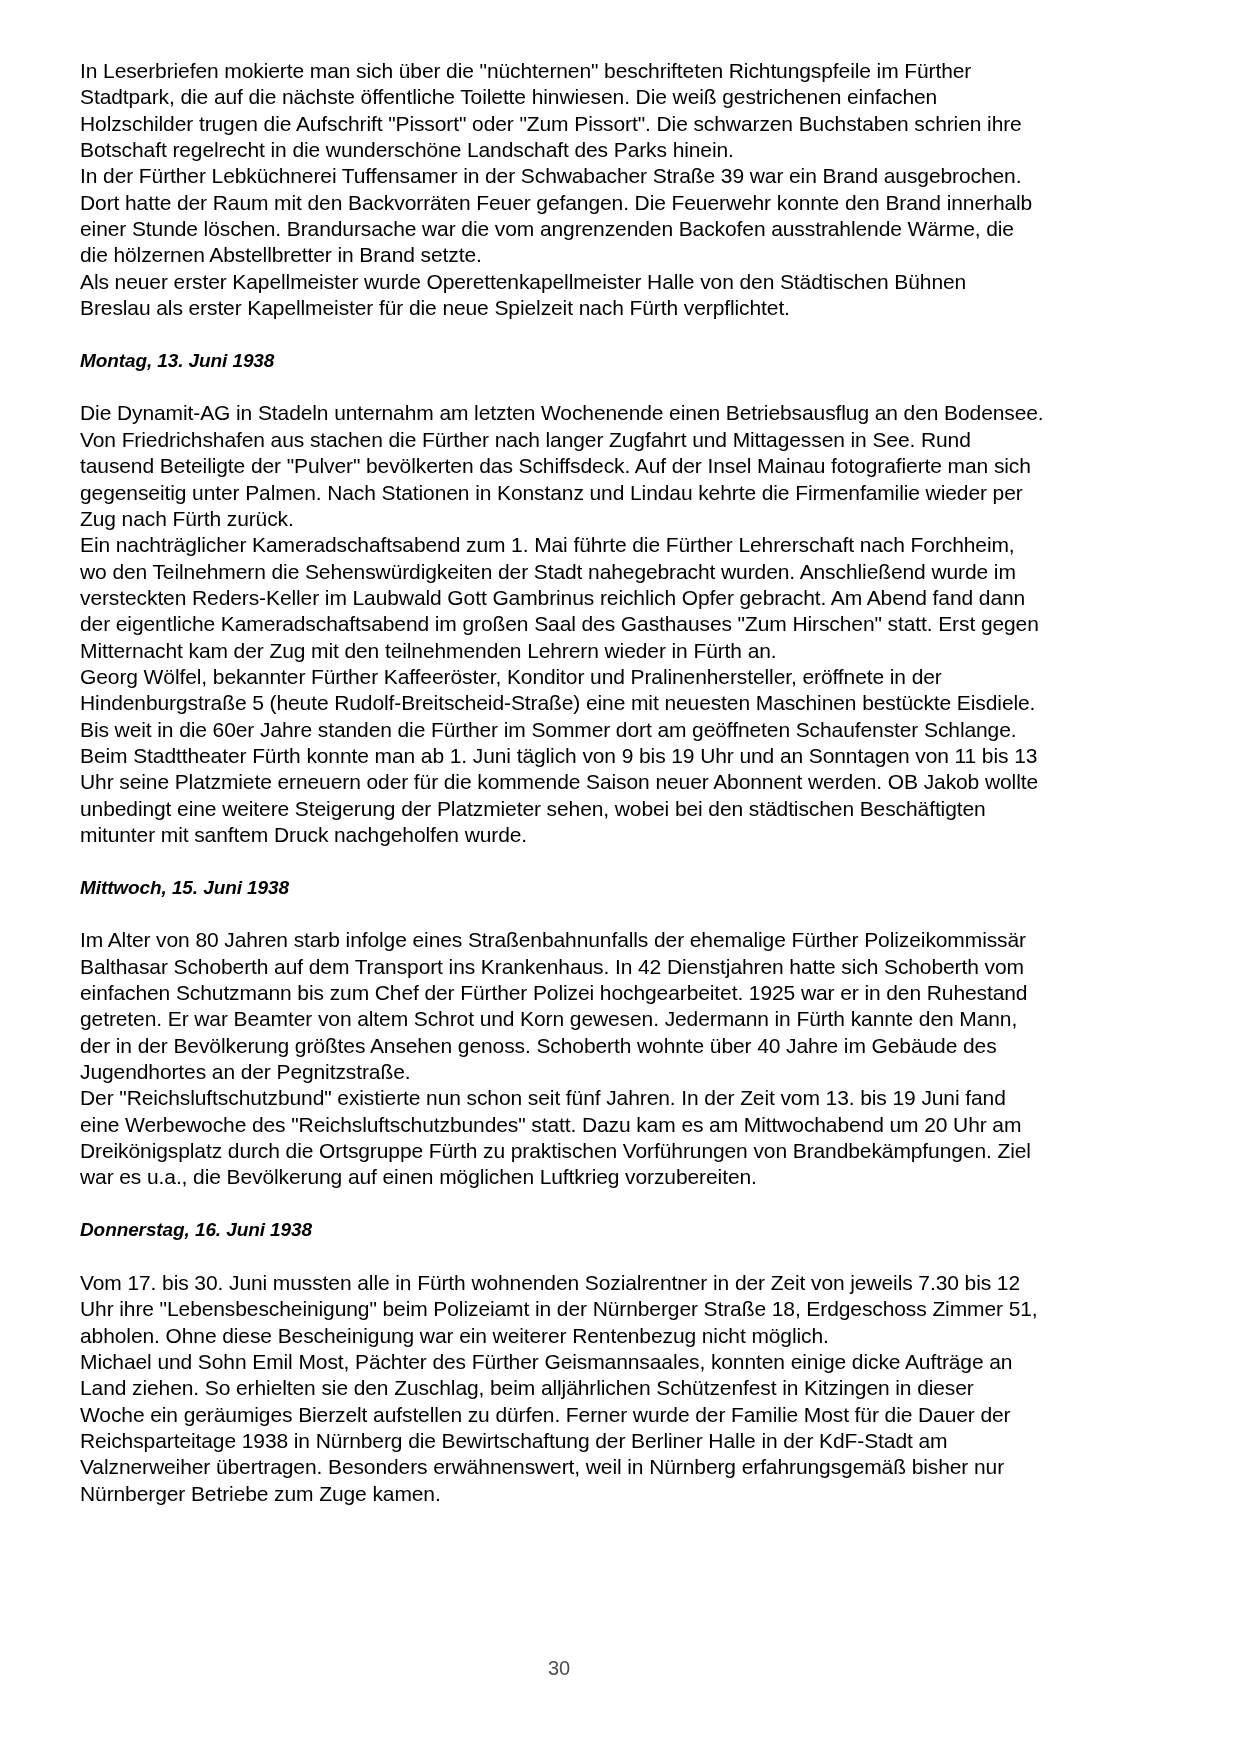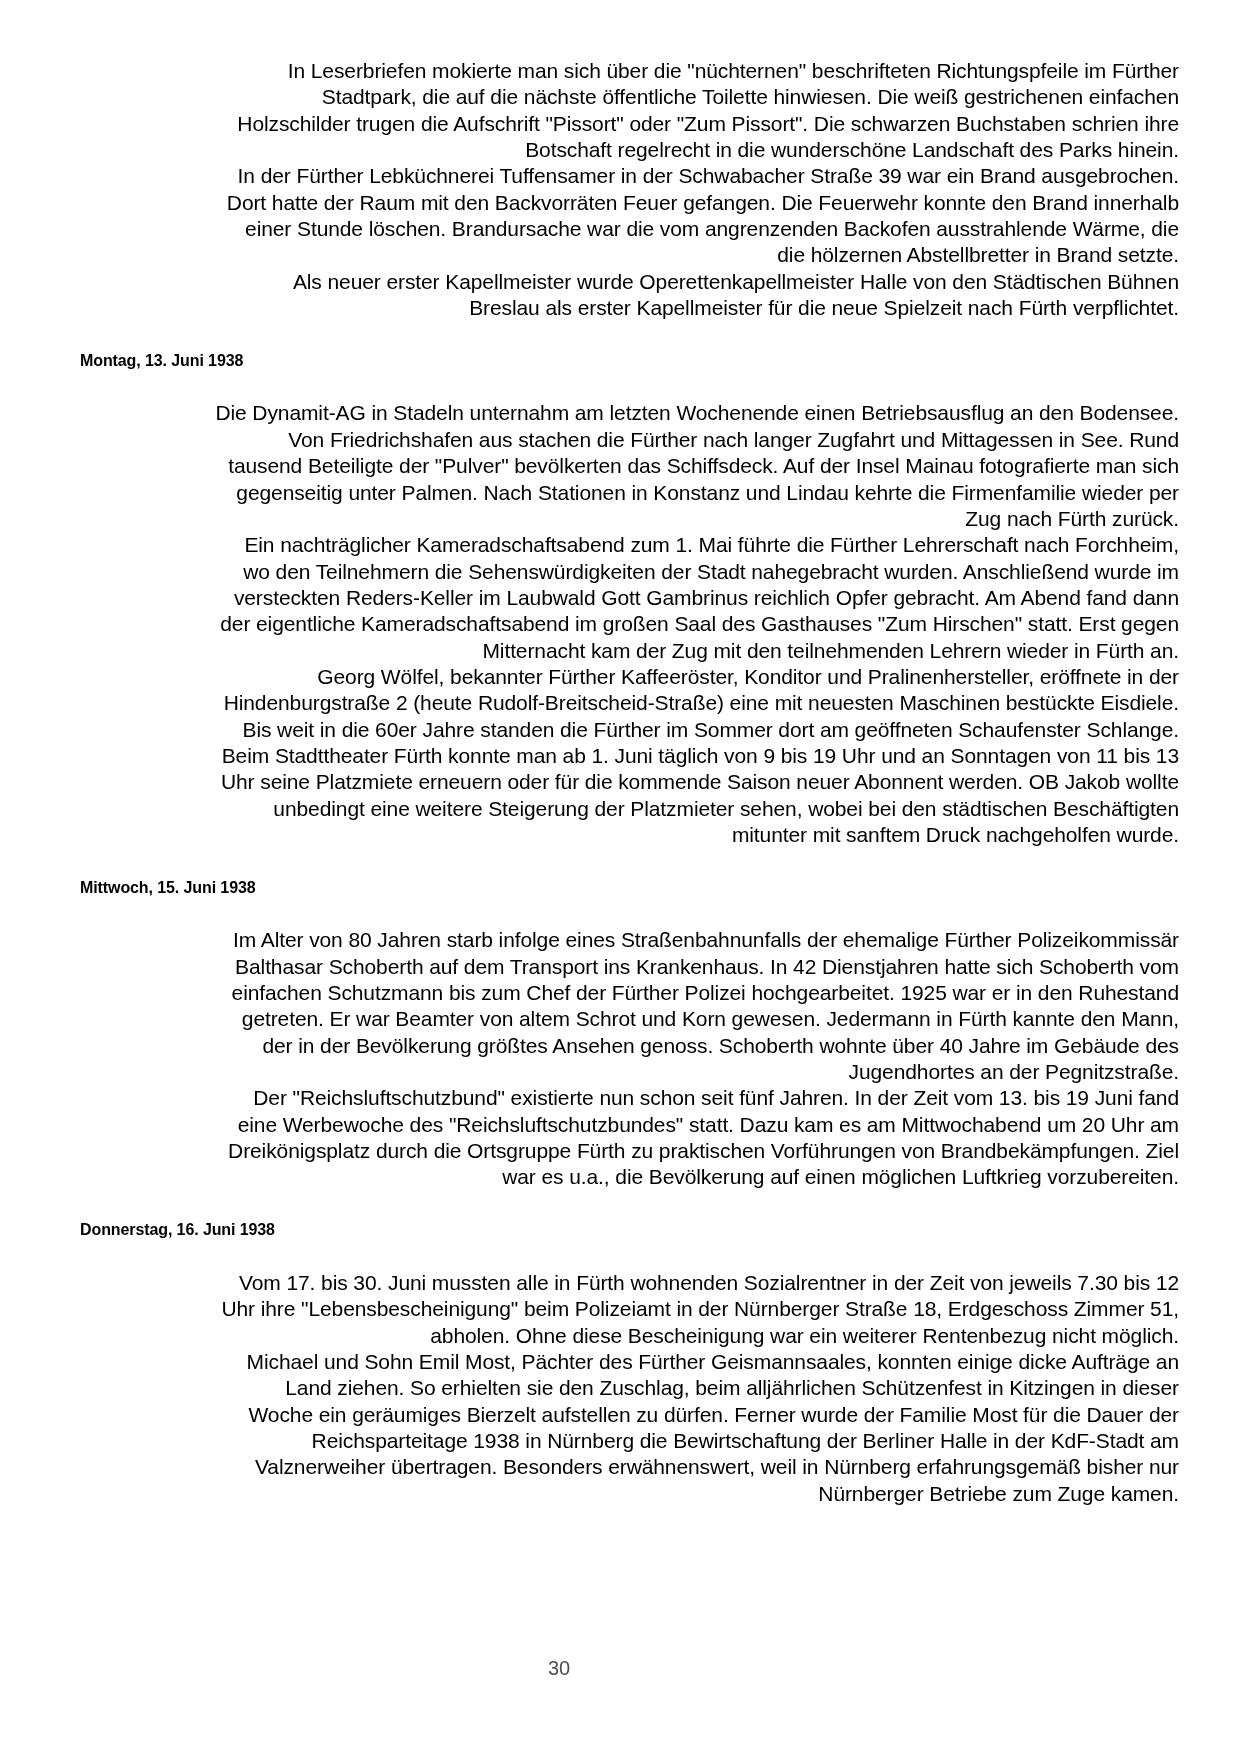--- a/index.html
+++ b/index.html
@@ -27,29 +27,29 @@
   section {
     margin: 0;
     padding: 0;
   }
   p.body-text {
     margin: 0;
     font-size: 21px;
     line-height: 26.35px;
     white-space: pre;
     letter-spacing: -0.1px;
-    text-align: right;
   }
   h2.date-heading {
     margin: 26.35px 0 26.35px 0;
-    font-size: 16px;
+    font-size: 19px;
     line-height: 26.35px;
     font-weight: 700;
     white-space: pre;
     letter-spacing: -0.1px;
+    font-style: italic;
   }
   .page-number {
     position: absolute;
     left: 548px;
     top: 1656px;
     font-size: 20px;
     line-height: 24px;
     color: #4d4d4d;
   }
 </style>
@@ -80,21 +80,21 @@
 Zug nach Fürth zurück.</p>
     <p class="body-text">Ein nachträglicher Kameradschaftsabend zum 1. Mai führte die Fürther Lehrerschaft nach Forchheim,
 wo den Teilnehmern die Sehenswürdigkeiten der Stadt nahegebracht wurden. Anschließend wurde im
 versteckten Reders-Keller im Laubwald Gott Gambrinus reichlich Opfer gebracht. Am Abend fand dann
 der eigentliche Kameradschaftsabend im großen Saal des Gasthauses "Zum Hirschen" statt. Erst gegen
 Mitternacht kam der Zug mit den teilnehmenden Lehrern wieder in Fürth an.</p>
   </section>
 
   <section>
     <p class="body-text">Georg Wölfel, bekannter Fürther Kaffeeröster, Konditor und Pralinenhersteller, eröffnete in der
-Hindenburgstraße 2 (heute Rudolf-Breitscheid-Straße) eine mit neuesten Maschinen bestückte Eisdiele.
+Hindenburgstraße 5 (heute Rudolf-Breitscheid-Straße) eine mit neuesten Maschinen bestückte Eisdiele.
 Bis weit in die 60er Jahre standen die Fürther im Sommer dort am geöffneten Schaufenster Schlange.</p>
     <p class="body-text">Beim Stadttheater Fürth konnte man ab 1. Juni täglich von 9 bis 19 Uhr und an Sonntagen von 11 bis 13
 Uhr seine Platzmiete erneuern oder für die kommende Saison neuer Abonnent werden. OB Jakob wollte
 unbedingt eine weitere Steigerung der Platzmieter sehen, wobei bei den städtischen Beschäftigten
 mitunter mit sanftem Druck nachgeholfen wurde.</p>
   </section>
 
   <section>
     <h2 class="date-heading">Mittwoch, 15. Juni 1938</h2>
     <p class="body-text">Im Alter von 80 Jahren starb infolge eines Straßenbahnunfalls der ehemalige Fürther Polizeikommissär

